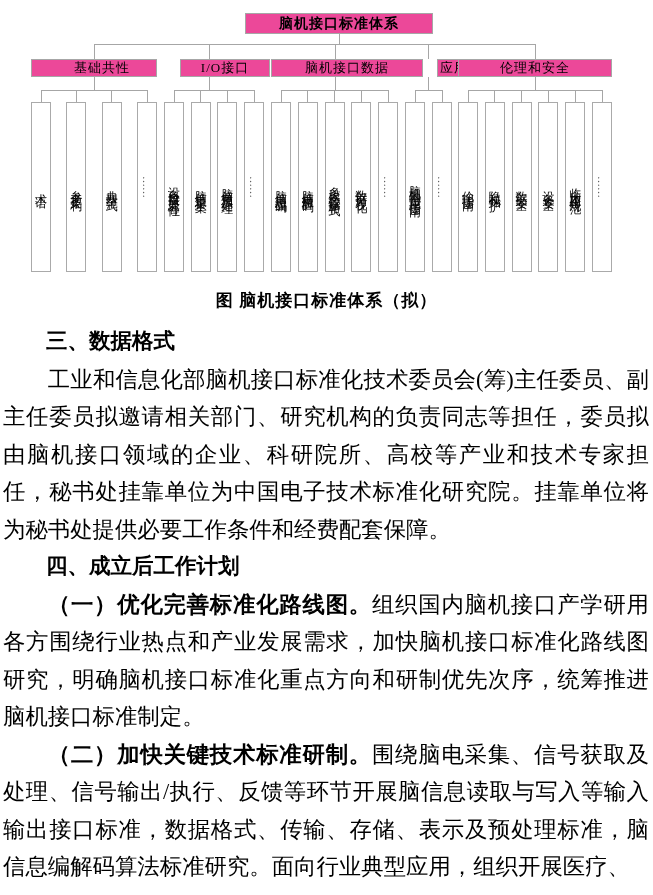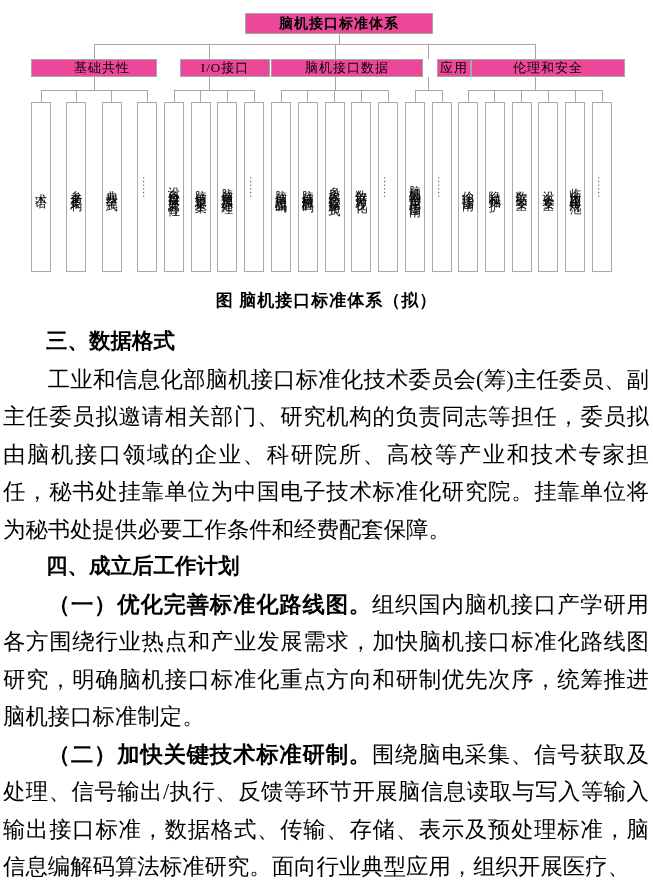--- a/index.html
+++ b/index.html
@@ -15,21 +15,21 @@
     position:absolute; box-sizing:border-box; background:#ec4899;
     border:1px solid #a6a6a6; display:flex; align-items:center; justify-content:center;
     white-space:nowrap;
   }
   .root { left:245px; top:13px; width:188px; height:21px; font-weight:bold; font-size:14px; letter-spacing:1px; }
   .l2   { top:59px; height:18px; font-size:13px; letter-spacing:1px; }
   .g1b { left:31px;  width:126px;padding-left:16px; }
   .g2b { left:164px; width:90px;margin-left:16px;  }
   .g3b { left:271px; width:152px;font-family:Liberation Mono, monospace; }
   .g4b { left:405px; width:34px;margin-left:32px;  }
-  .g5b { left:458px; width:154px;margin-left:13px; }
+  .g5b { left:458px; width:154px; }
   .kids { position:absolute; top:102px; height:170px; display:flex; justify-content:space-between; }
   .g1k { left:31px;  width:126px; }
   .g2k { left:164px; width:100px; }
   .g3k { left:271px; width:127px; }
   .g4k { left:405px; width:47px;  }
   .g5k { left:458px; width:154px; }
   .leaf {
     box-sizing:border-box; width:20px; height:170px; background:#fff;
     border:1px solid #aaaaaa; display:flex; align-items:center; justify-content:center;
   }

